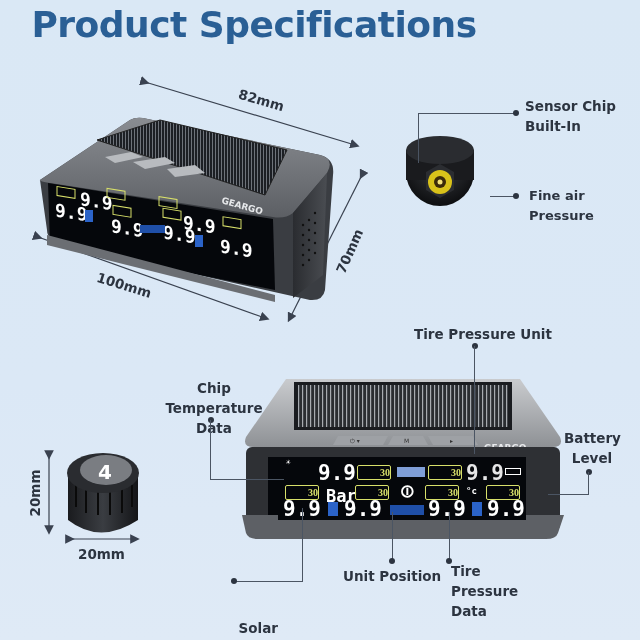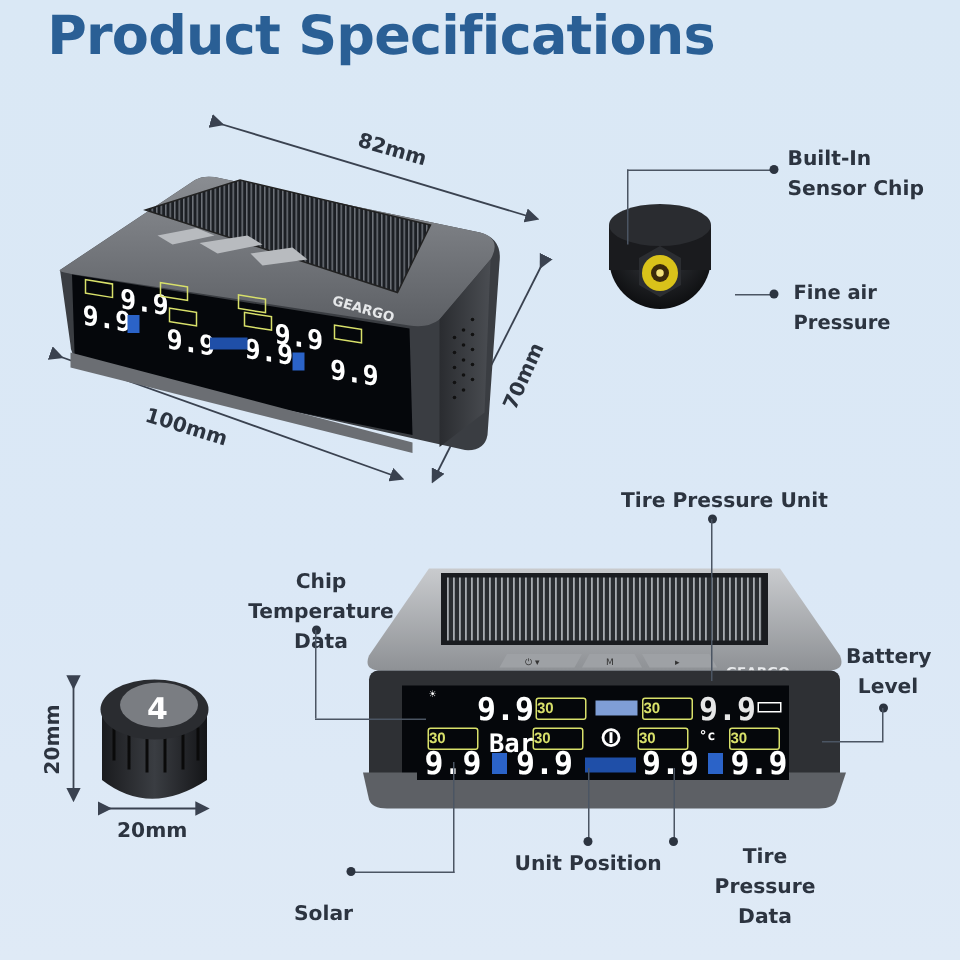--- a/index.html
+++ b/index.html
@@ -5,21 +5,21 @@
   html,body{margin:0;padding:0;}
   body{width:640px;height:640px;overflow:hidden;background:linear-gradient(180deg,#dae8f5 0%,#dbe8f6 60%,#dfeaf6 100%);font-family:"Liberation Sans",sans-serif;position:relative;}
   .title{position:absolute;left:0;top:4px;width:508px;text-align:center;font-family:"DejaVu Sans",sans-serif;font-weight:bold;font-size:36px;color:#2a5f95;letter-spacing:-0.5px;}
   .lbl{position:absolute;font-family:"DejaVu Sans",sans-serif;font-weight:bold;font-size:13.5px;color:#2c3440;line-height:20px;}
   .dim{position:absolute;font-family:"DejaVu Sans",sans-serif;font-weight:bold;font-size:13.5px;color:#2c3440;}
   .line{position:absolute;background:#4b5563;}
   .dot{position:absolute;width:6px;height:6px;border-radius:50%;background:#2c3440;}
   .abs{position:absolute;}
   .lcd{background:#05070b;position:absolute;overflow:hidden;}
   .seg{position:absolute;font-family:"DejaVu Sans Mono",monospace;font-weight:bold;color:#fff;}
-  .box{position:absolute;border:1.5px solid #d8e06a;color:#d8e06a;font-family:Liberation Sans, sans-serif;font-weight:bold;text-align:left;border-radius:2px;}
+  .box{position:absolute;border:1.5px solid #d8e06a;color:#d8e06a;font-family:Liberation Serif, serif;font-weight:bold;text-align:right;border-radius:2px;}
   .bar{position:absolute;background:#2b63c8;}
 </style>
 </head>
 <body>
 
 <div class="title">Product Specifications</div>
 
 <svg class="abs" style="left:0;top:60px" width="400" height="270">
   <defs>
     <marker id="ah" markerWidth="8" markerHeight="8" refX="4" refY="4" orient="auto">
@@ -116,22 +116,22 @@
   <ellipse cx="40" cy="40" rx="34" ry="14" fill="#2a2c30"></ellipse>
   <polygon points="26,62 40,54 54,62 54,80 40,88 26,80" fill="#2b2d31"></polygon>
   <circle cx="40" cy="72" r="12" fill="#d9c21a"></circle>
   <circle cx="40" cy="72" r="6" fill="#3b2a0a"></circle>
   <circle cx="40" cy="72" r="2.5" fill="#f3e27a"></circle>
 </svg>
 <div class="line" style="left:418px;top:113px;width:1px;height:50px"></div>
 <div class="line" style="left:418px;top:113px;width:97px;height:1px"></div>
 <div class="dot" style="left:513px;top:110px"></div>
 <div class="lbl" style="left:525px;top:96px">
+  <div>Sensor Chip</div>
   <div>Built-In</div>
-  <div>Sensor Chip</div>
 </div>
 <div class="line" style="left:490px;top:196px;width:25px;height:1px"></div>
 <div class="dot" style="left:513px;top:193px"></div>
 <div class="lbl" style="left:529px;top:186px;font-size:13px">
   <div>Fine air</div>
   <div>Pressure</div>
 </div>
 
 <svg class="abs" style="left:60px;top:445px" width="90" height="100">
   <defs>
@@ -228,26 +228,26 @@
   <div>Battery</div>
   <div>Level</div>
 </div>
 <div class="dot" style="left:586px;top:469px"></div>
 <div class="line" style="left:588px;top:472px;width:1px;height:22px"></div>
 <div class="line" style="left:548px;top:494px;width:41px;height:1px"></div>
 
 <div class="line" style="left:302px;top:508px;width:1px;height:74px"></div>
 <div class="line" style="left:234px;top:581px;width:69px;height:1px"></div>
 <div class="dot" style="left:231px;top:578px"></div>
-<div class="lbl" style="left:196px;top:599px;text-align:left;width:82px">
+<div class="lbl" style="left:196px;top:618px;text-align:right;width:82px">
   <div>Solar</div>
 </div>
 
 <div class="line" style="left:392px;top:512px;width:1px;height:48px"></div>
 <div class="dot" style="left:389px;top:558px"></div>
 <div class="lbl" style="left:343px;top:566px">Unit Position</div>
 
 <div class="line" style="left:449px;top:512px;width:1px;height:47px"></div>
 <div class="dot" style="left:446px;top:558px"></div>
-<div class="lbl" style="left:462px;top:561px;text-align:center;width:96px">
+<div class="lbl" style="left:451px;top:561px;width:96px">
   <div>Tire Pressure</div>
   <div>Data</div>
 </div>
 
 </body></html>

